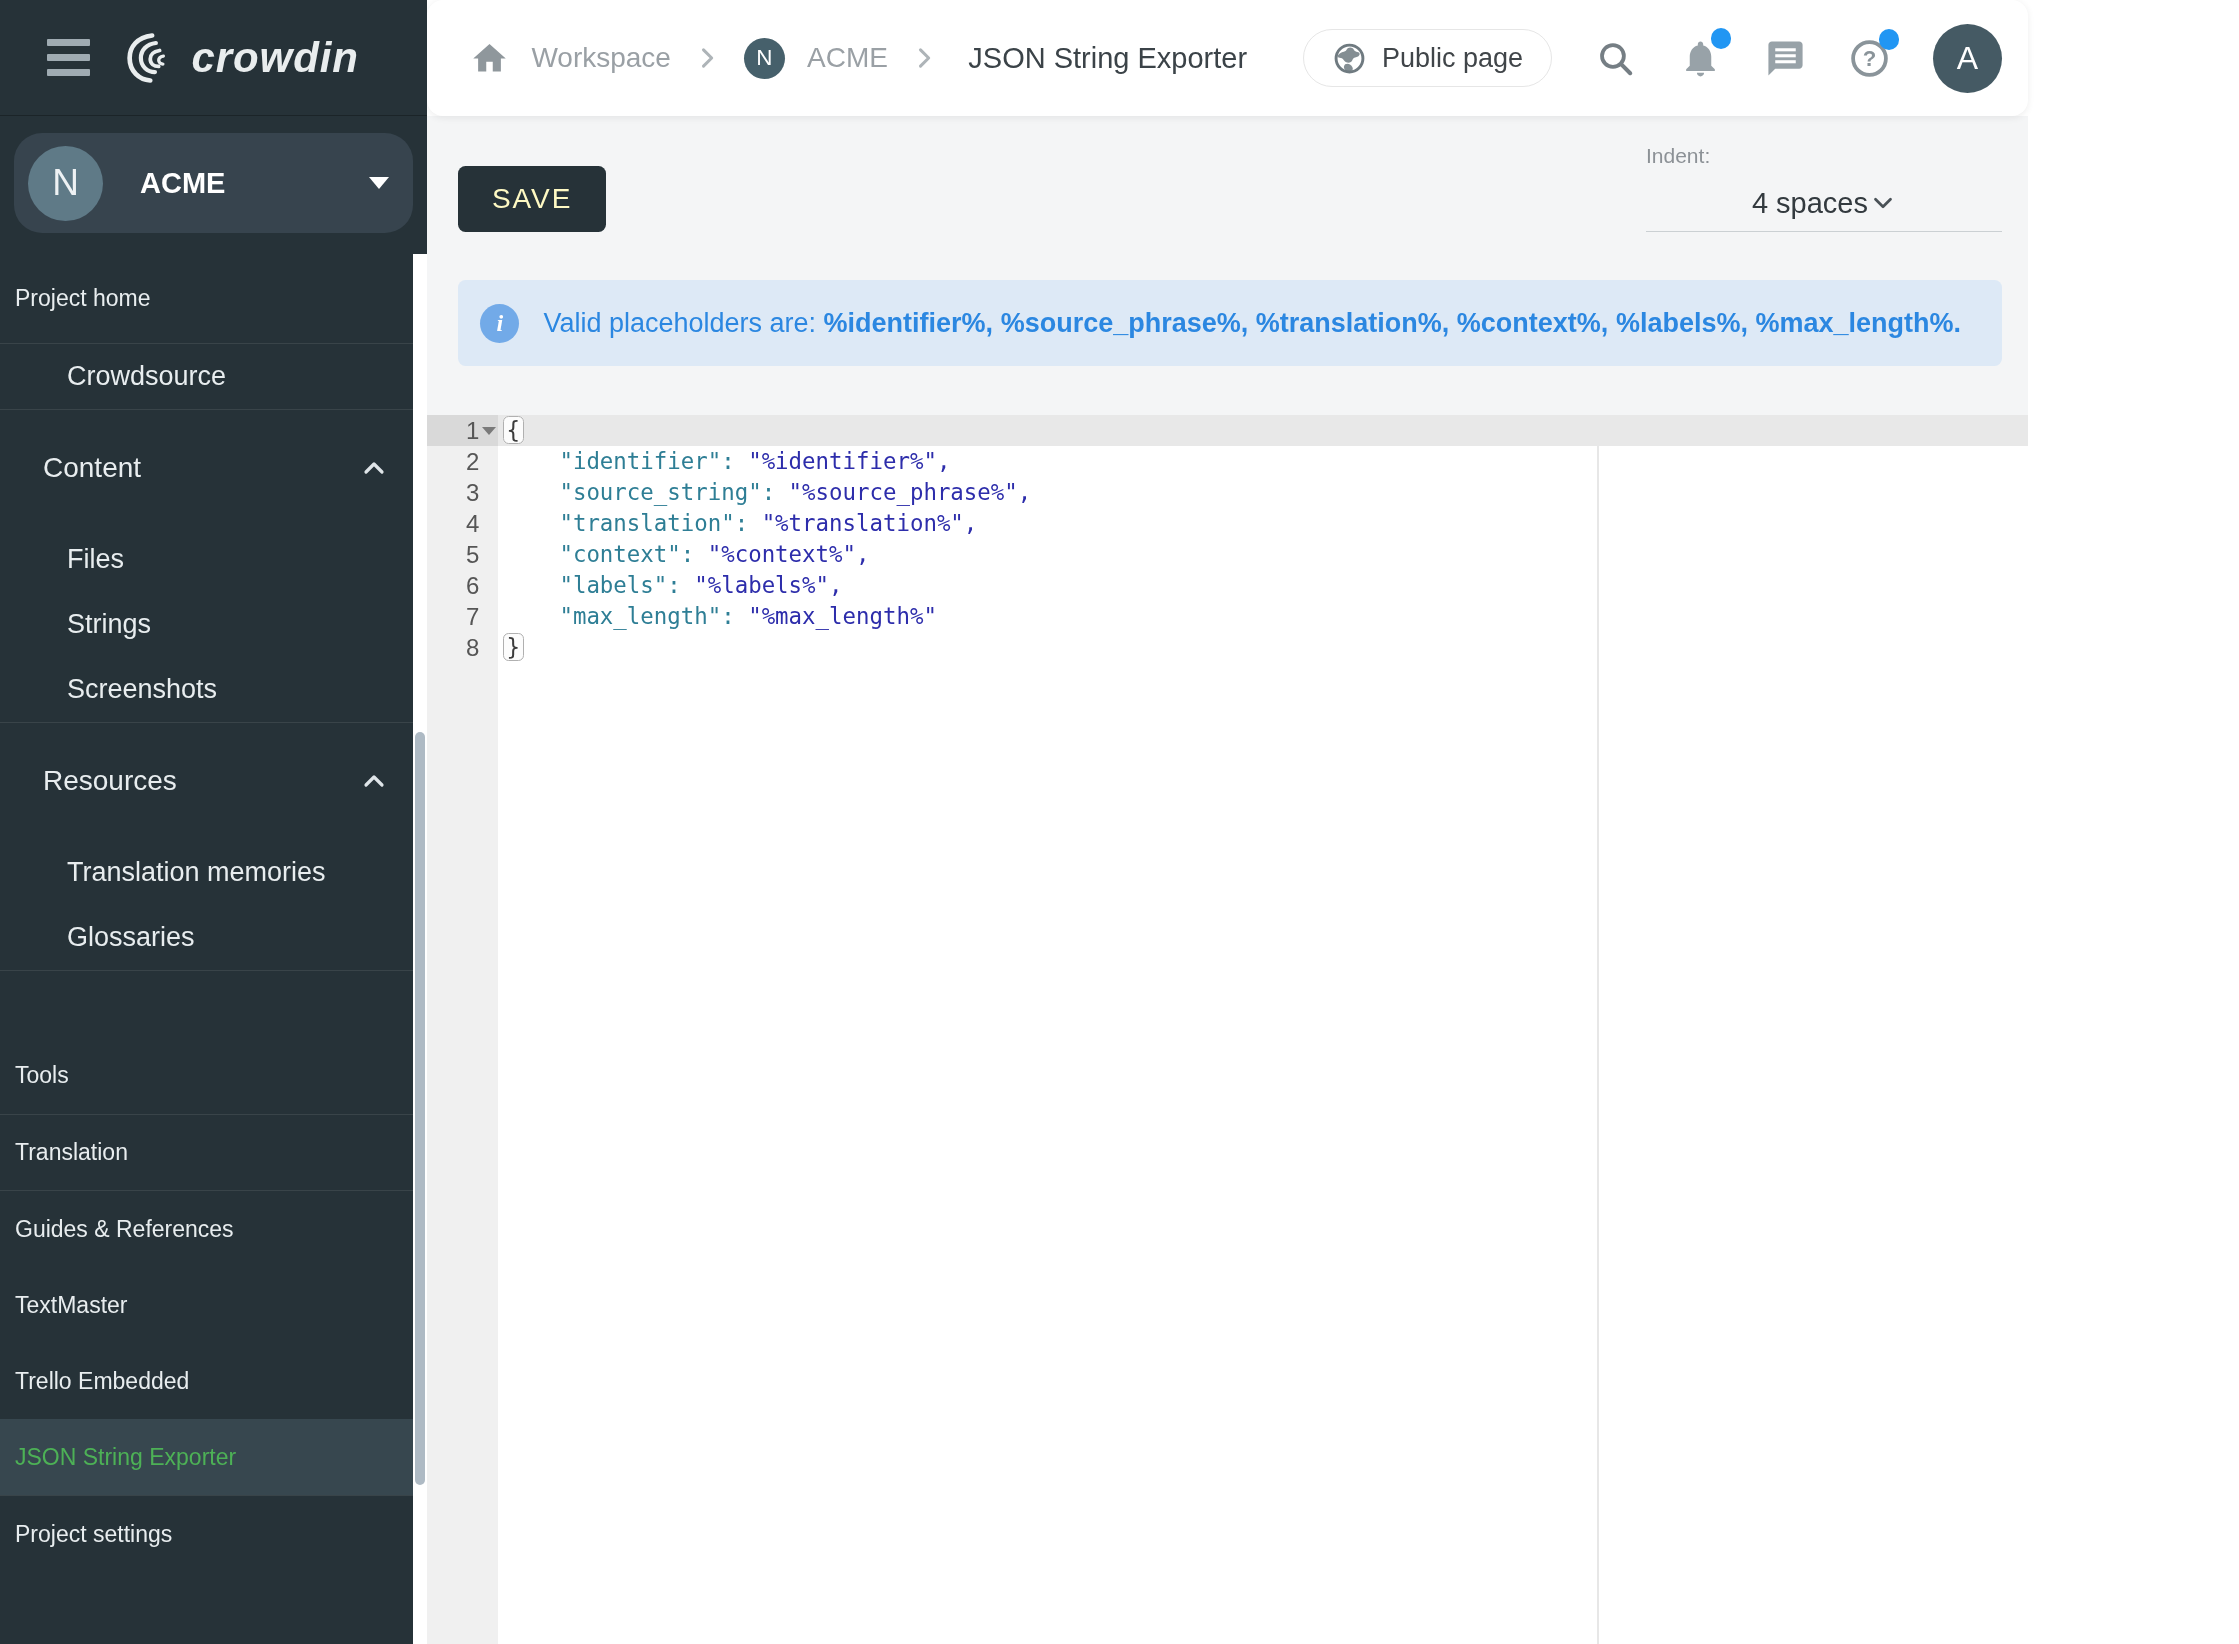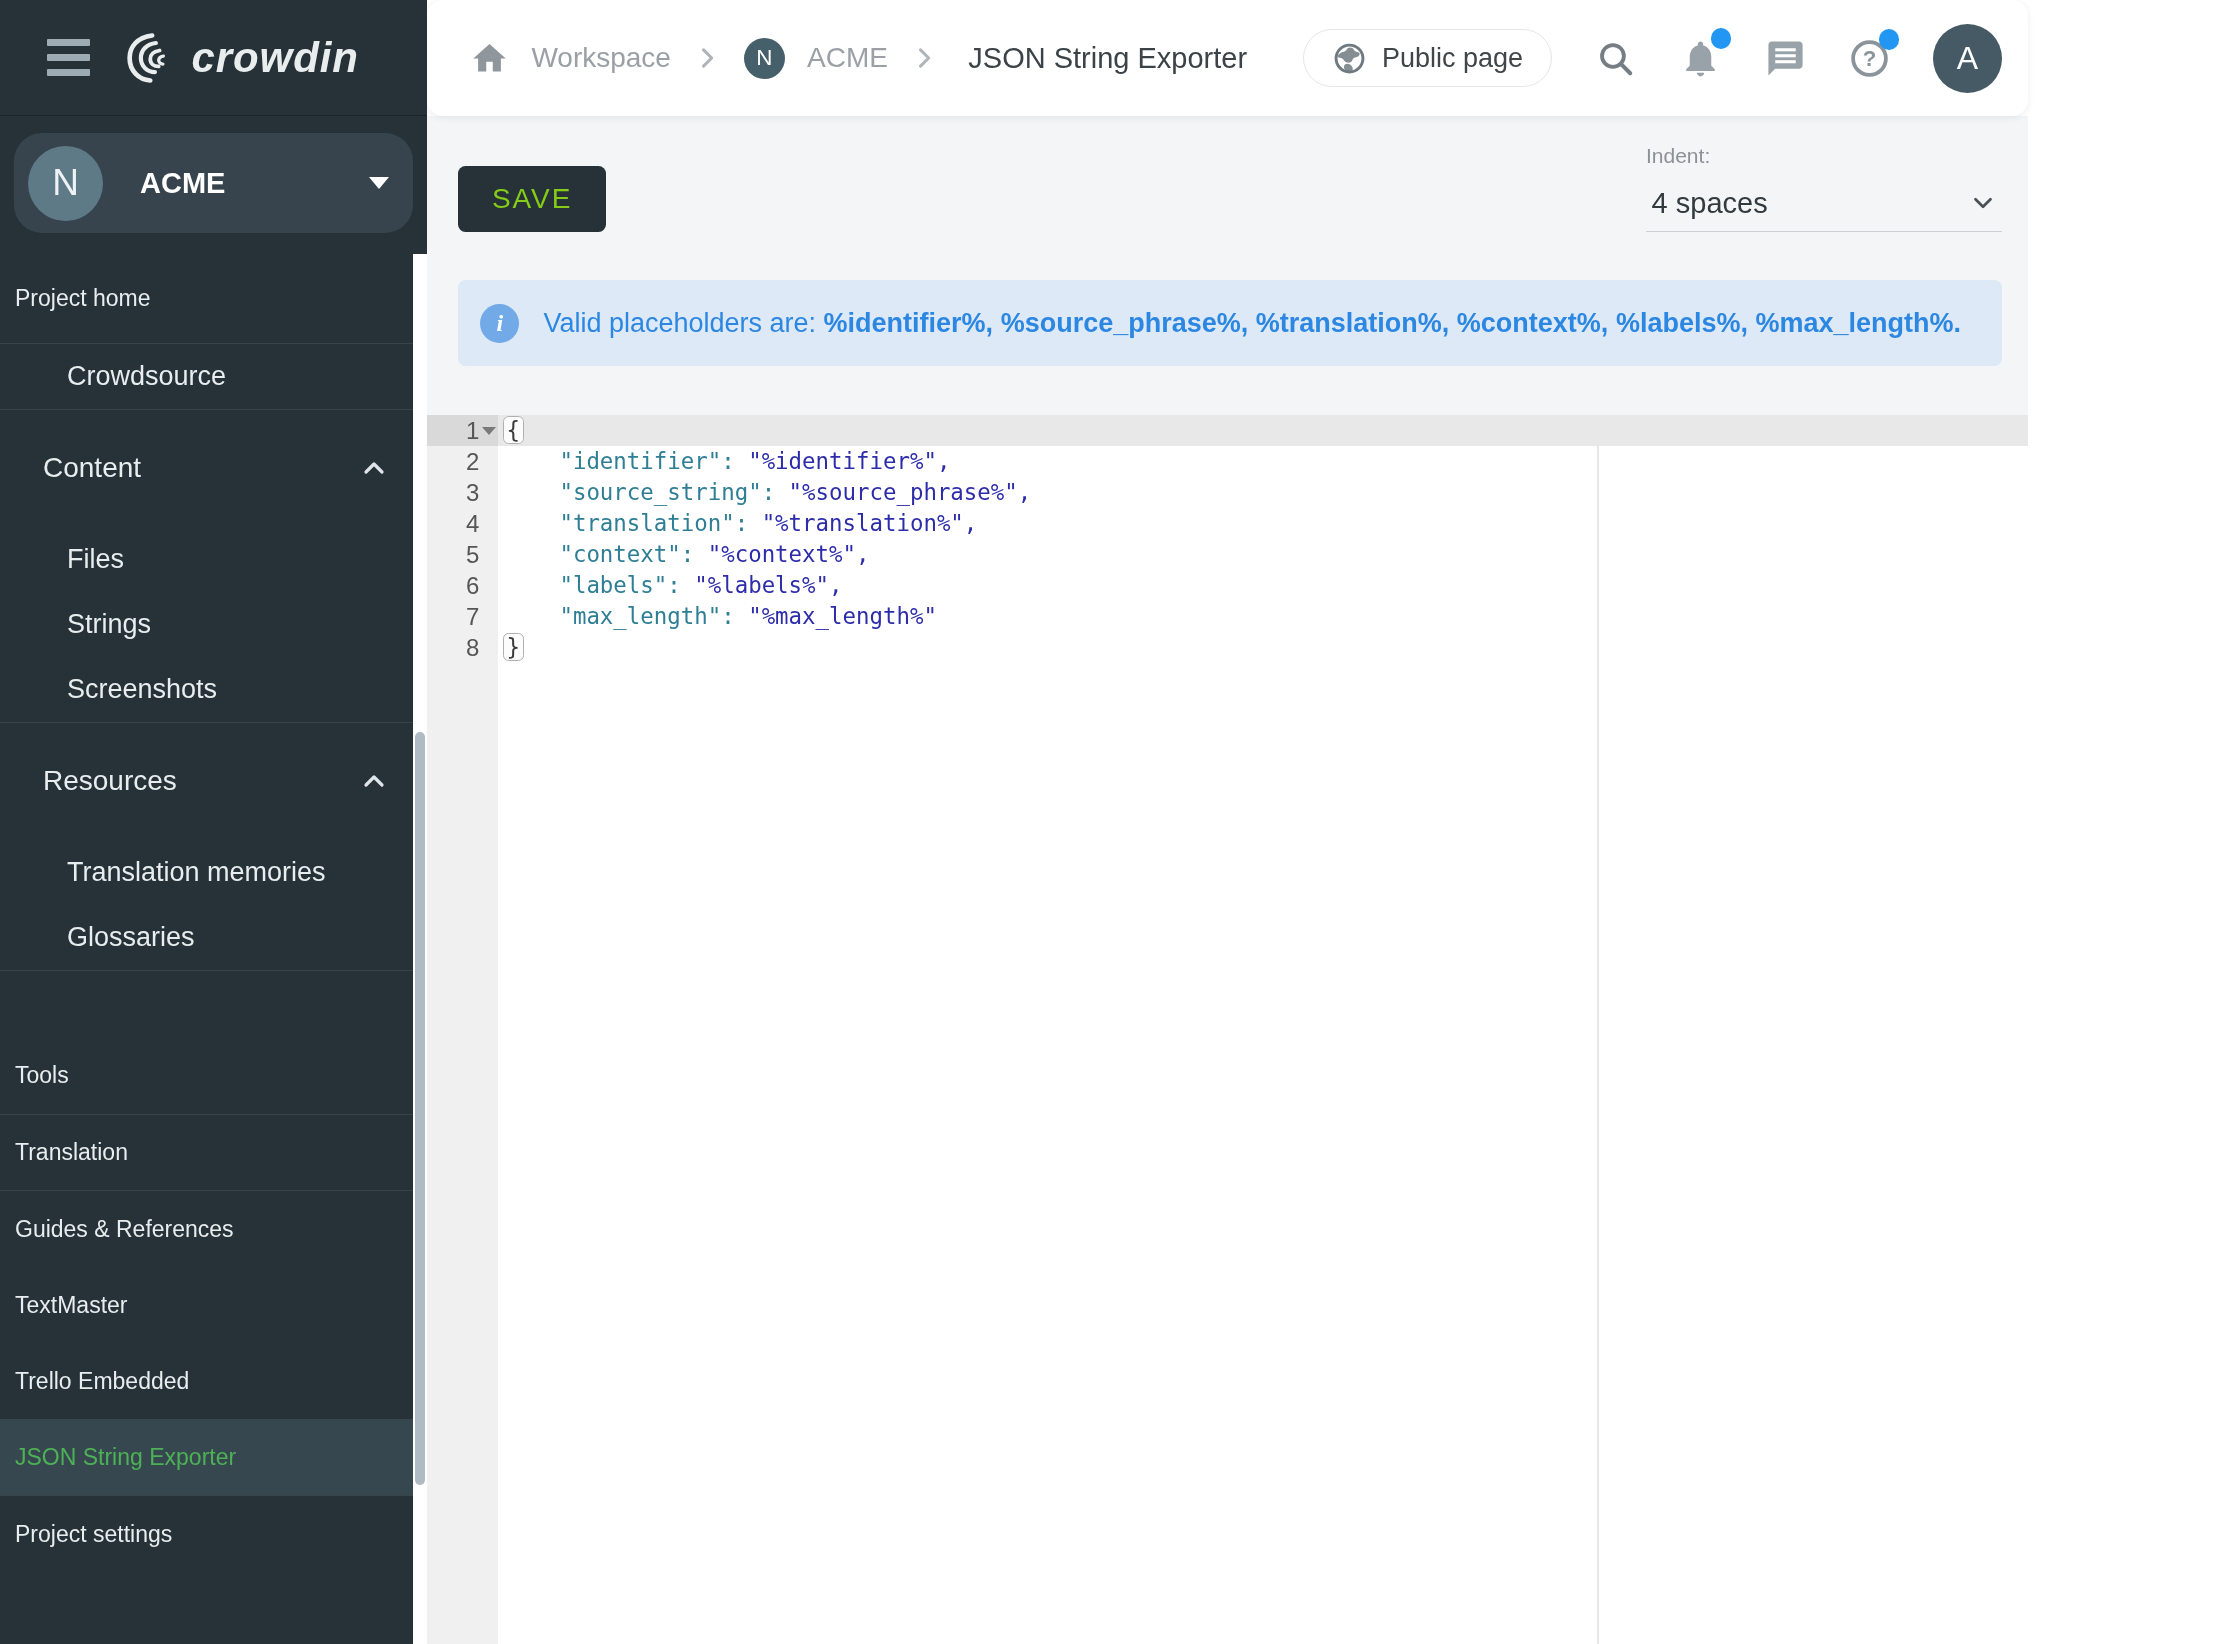--- a/index.html
+++ b/index.html
@@ -63,25 +63,25 @@
   .ic-btn { position:relative; display:flex; align-items:center; justify-content:center;
     cursor:pointer; }
   .dot { position:absolute; width:20.5px; height:20.5px; border-radius:50%; background:#2196f3;
     top:-8.4px; right:-9.3px; }
   .tb-avatar { width:69px; height:69px; border-radius:50%; background:#455a64; color:#fff;
     font-size:32px; display:flex; align-items:center; justify-content:center; cursor:pointer; }
 
   
   #main { position:absolute; left:427px; top:116px; right:0; bottom:0; background:#f4f5f6; }
   .save-btn { position:absolute; left:31px; top:50px; height:66px; padding:0 34px;
-    background:#263238; color:#84cc16; font-size:28px; font-weight:500; letter-spacing:1.9px;
+    background:#263238; color:#fef9c3; font-size:28px; font-weight:500; letter-spacing:1.9px;
     border:none; border-radius:7.5px; cursor:pointer; font-family:"Liberation Sans",sans-serif; }
   .indent-wrap { position:absolute; right:26px; top:28px; width:356px; }
   .indent-label { font-size:21px; color:#8c9196; margin-bottom:18.6px; }
-  .indent-select { display:flex; align-items:center; justify-content:space-between;
+  .indent-select { display:flex; align-items:center; justify-content:center;
     border-bottom:1.9px solid #cbd0d3; padding:0 3.7px 11.2px 5.6px; cursor:pointer; }
   .indent-value { font-size:29px; color:#333a3f; }
 
   .banner { position:absolute; left:31px; right:26px; top:164px; height:86px;
     background:#dde9f6; border-radius:7.5px; display:flex; align-items:center;
     padding:0 22.4px; }
   .info-ic { width:39px; height:39px; border-radius:50%; background:#72aae8; color:#fff;
     font-size:24px; font-weight:bold; display:flex; align-items:center; justify-content:center;
     font-family:"Liberation Serif", serif; font-style:italic; flex:0 0 auto; }
   .banner-text { margin-left:24px; font-size:27px; color:#2b87e1; white-space:nowrap; }

